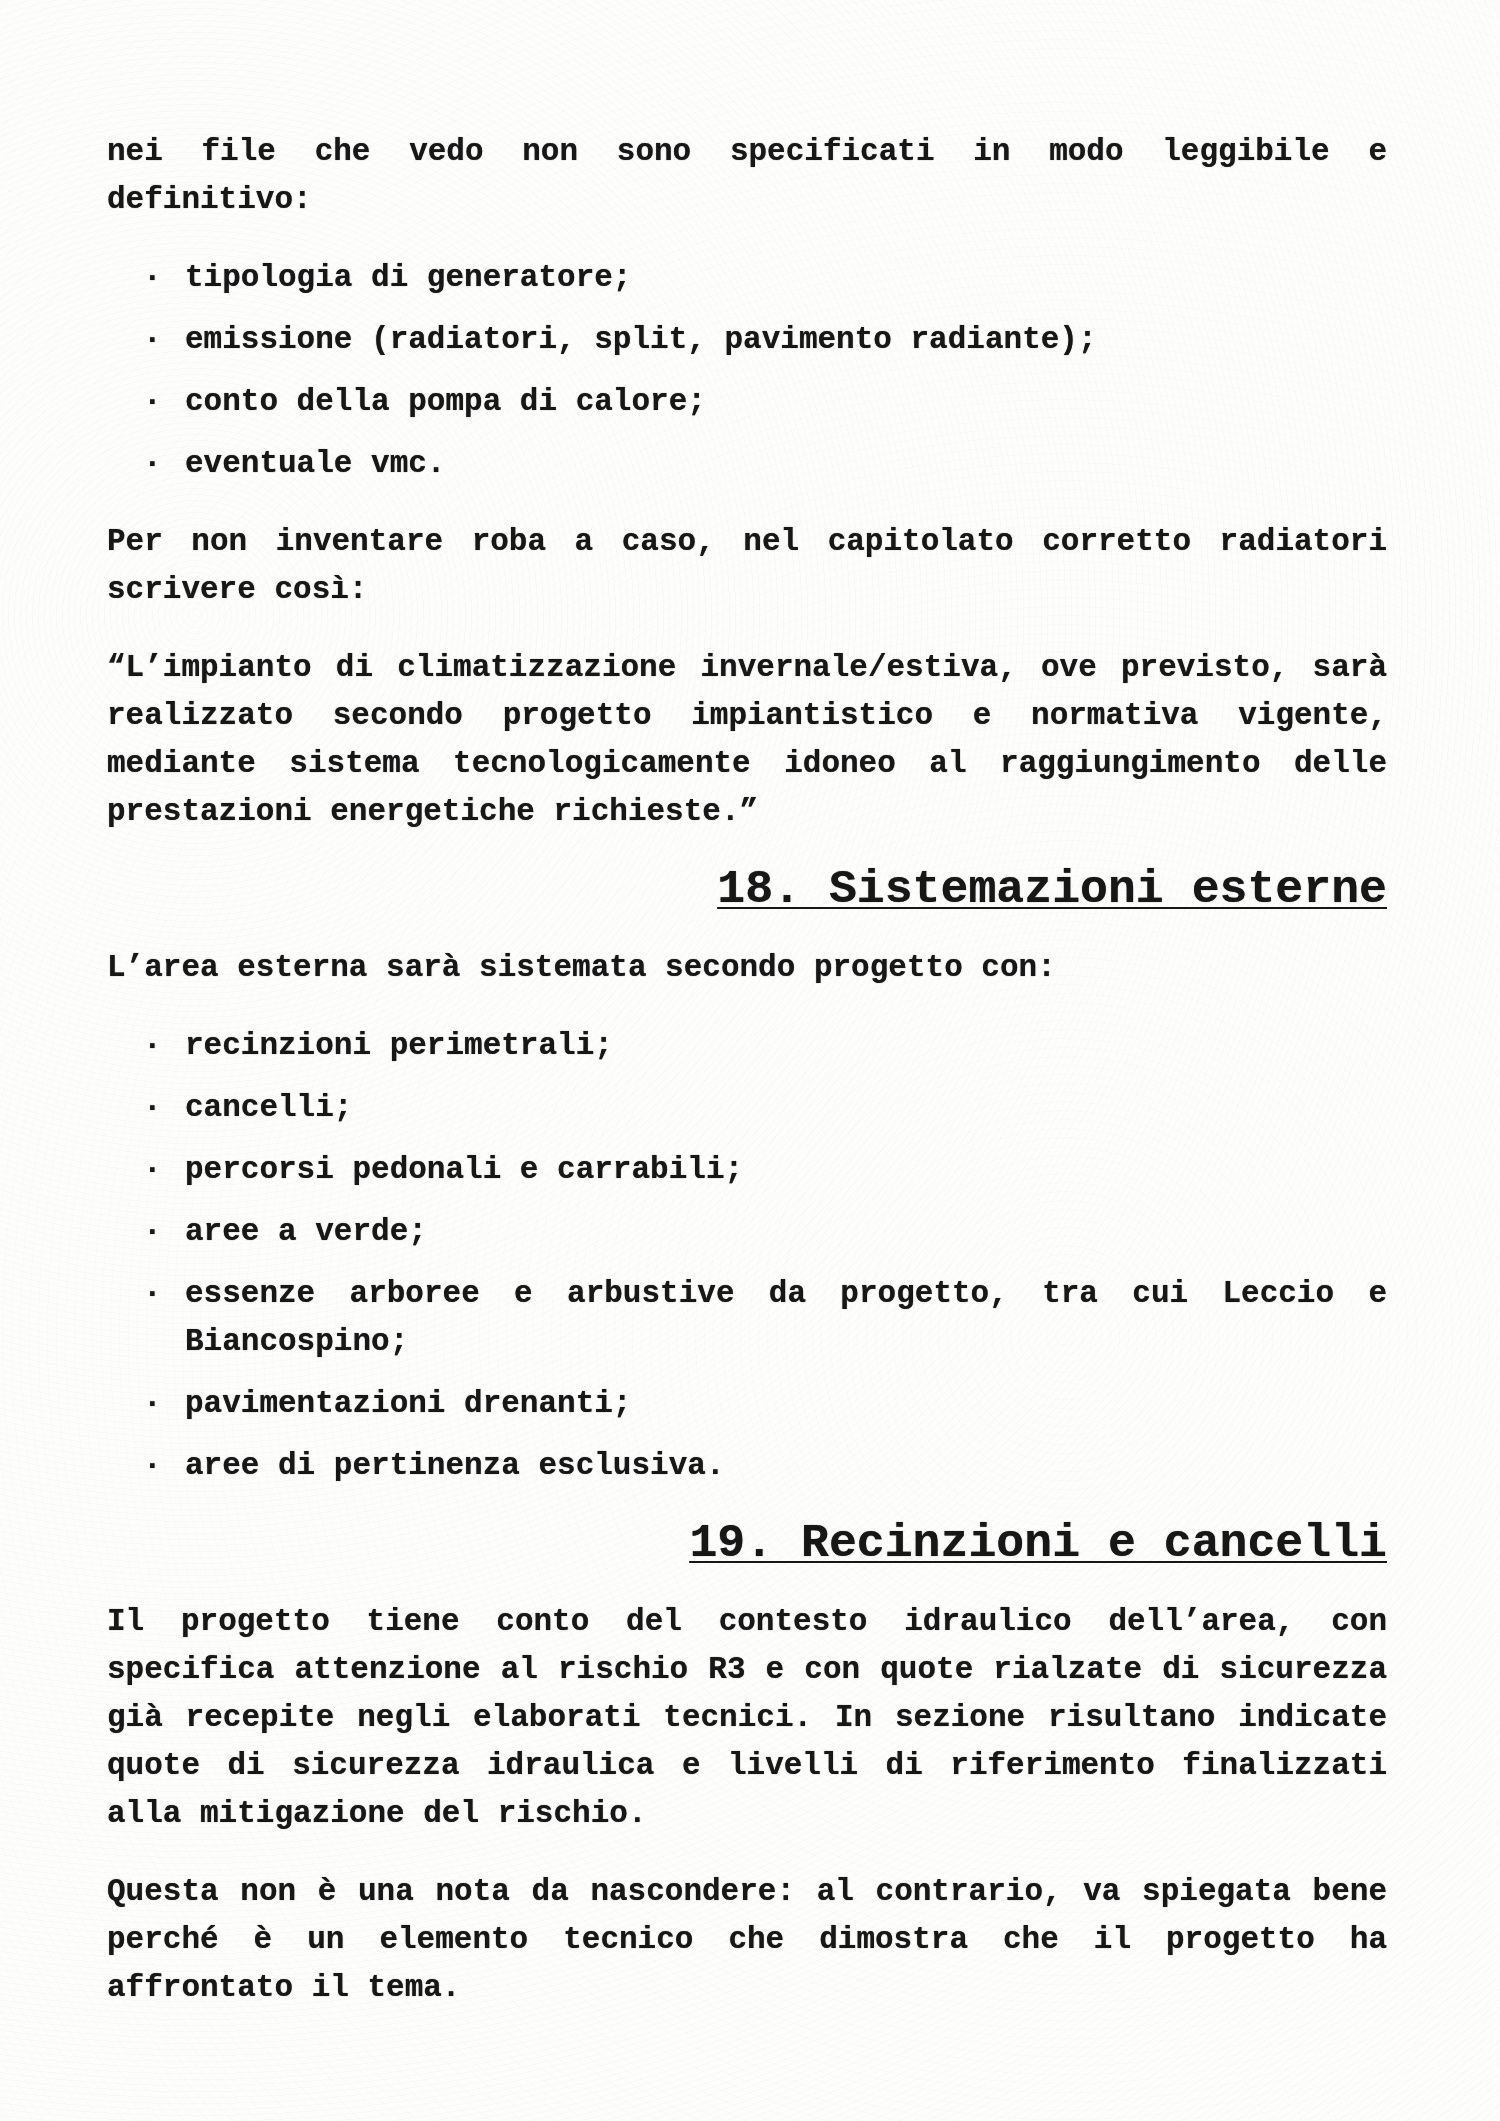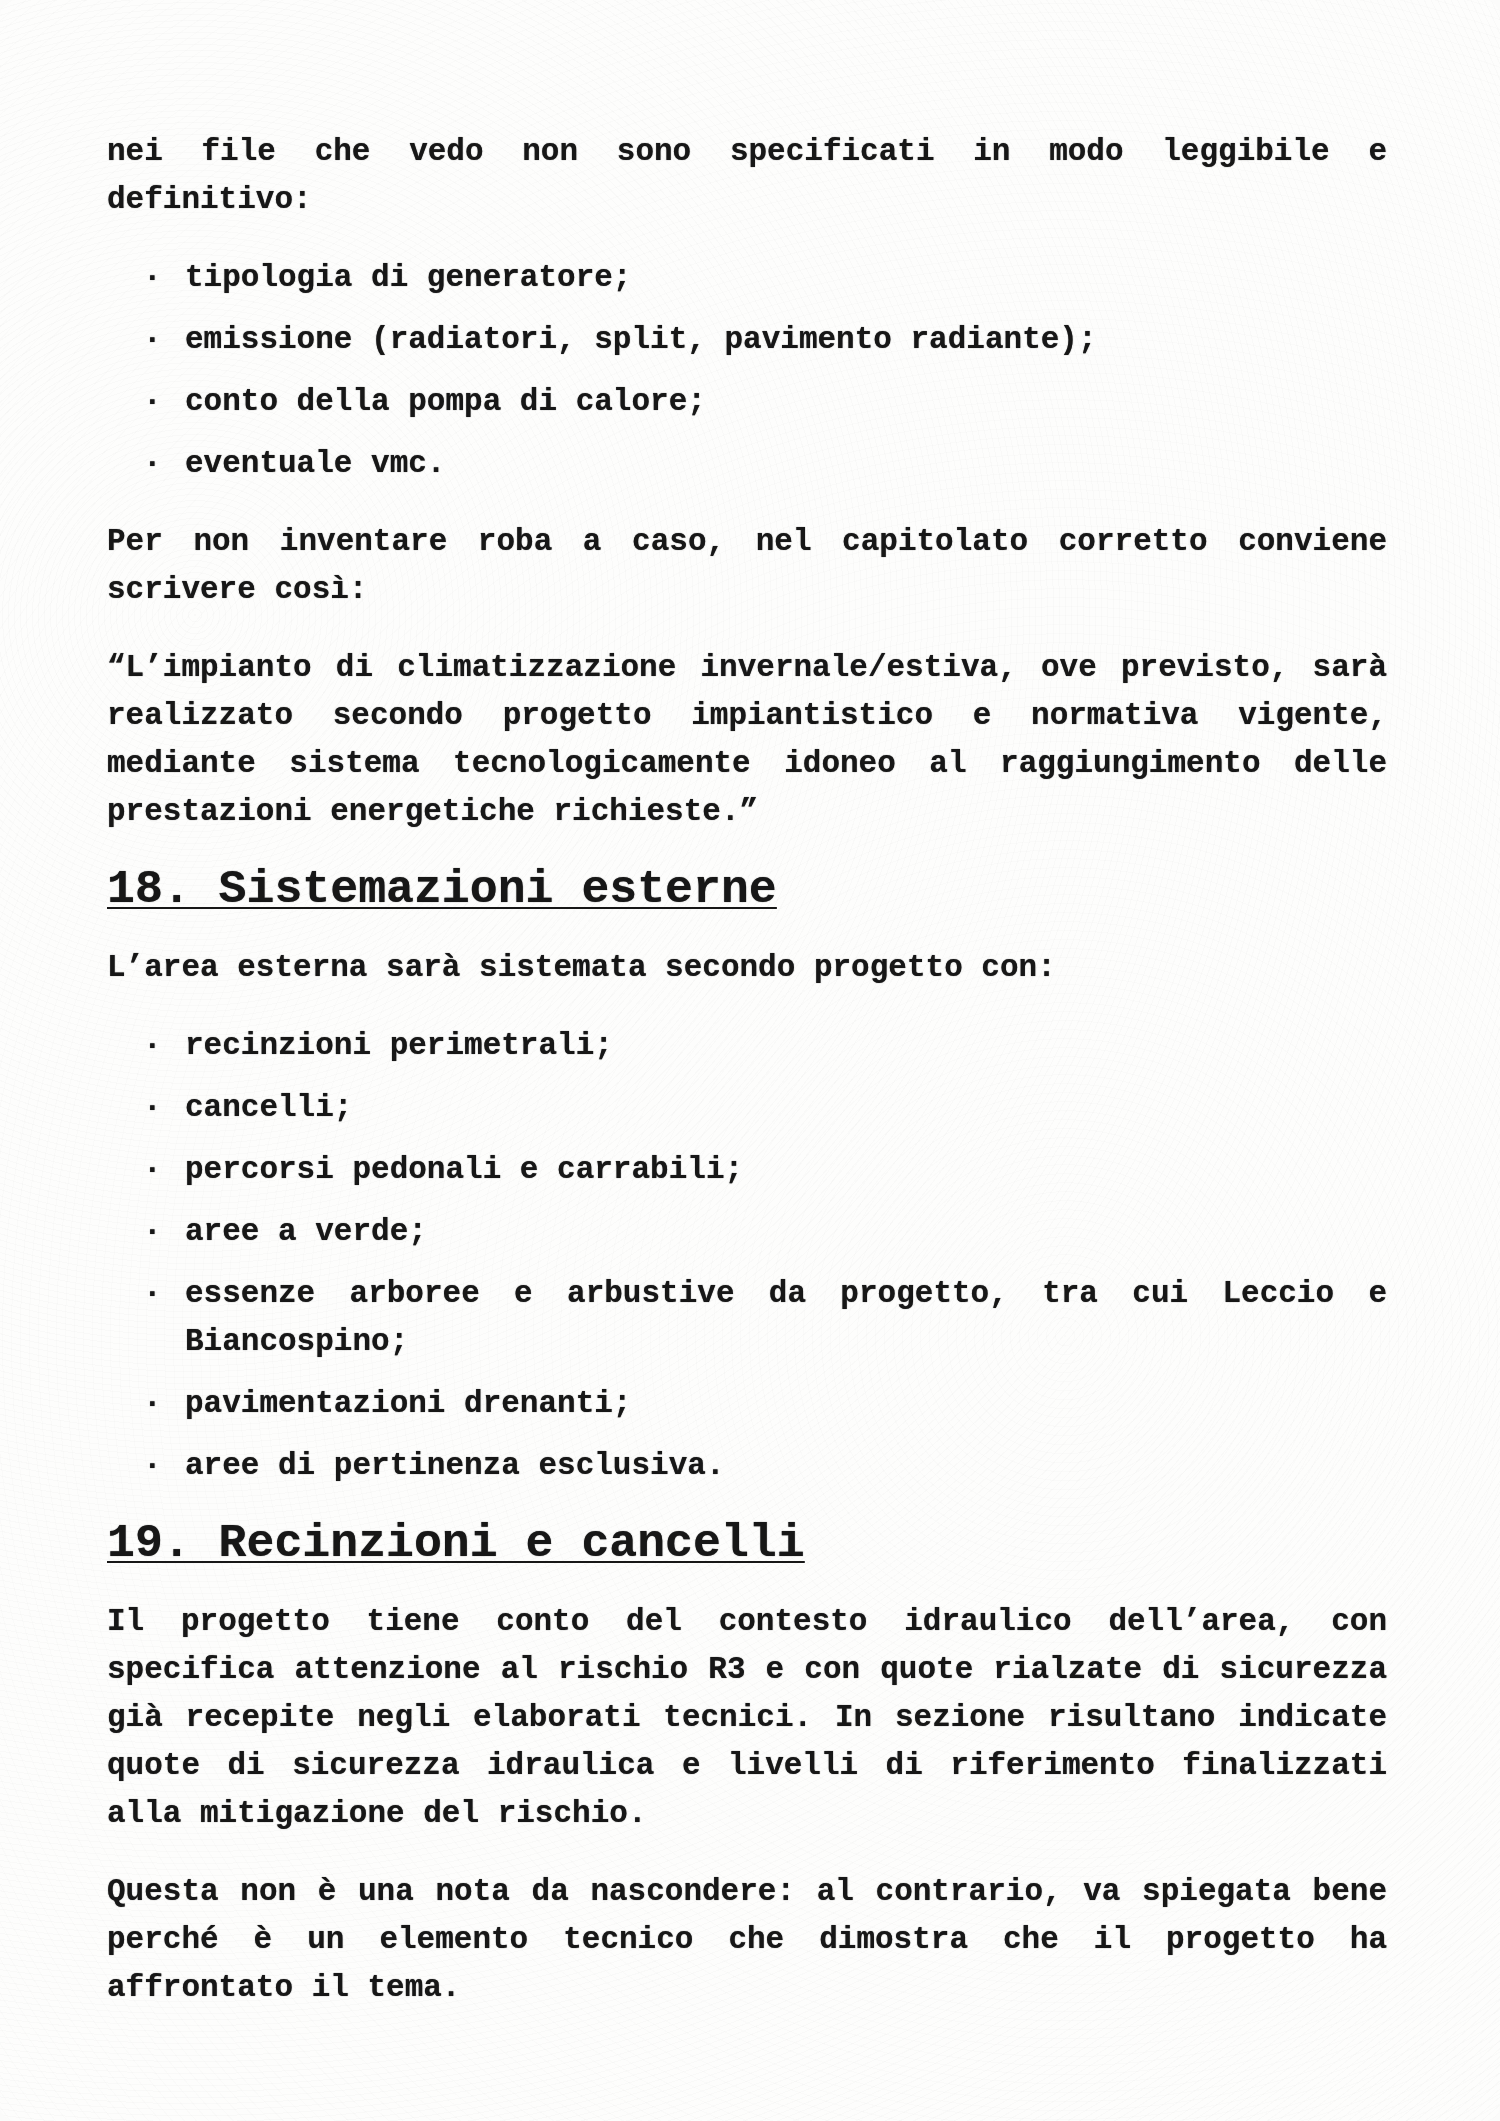--- a/index.html
+++ b/index.html
@@ -39,20 +39,21 @@
     margin: 0 0 30px 0;
     text-align: justify;
     text-align-last: left;
   }
   .heading {
     margin: 6px 0 30px 0;
     text-decoration: underline;
     text-decoration-thickness: 2px;
     text-underline-offset: 5px;
     white-space: nowrap;
+    text-align: right;
   }
   ul.doc-list {
     list-style: none;
     margin: 12px 0 30px 0;
     padding: 0;
   }
   ul.doc-list li {
     display: flex;
     margin: 0 0 14px 0;
     padding-left: 36px;
@@ -87,21 +88,21 @@
       <li>
         <span class="marker">·</span>
         <span class="li-text">conto della pompa di calore;</span>
       </li>
       <li>
         <span class="marker">·</span>
         <span class="li-text">eventuale vmc.</span>
       </li>
     </ul>
 
-    <p class="para">Per non inventare roba a caso, nel capitolato corretto conviene scrivere così:</p>
+    <p class="para">Per non inventare roba a caso, nel capitolato corretto radiatori scrivere così:</p>
 
     <p class="para">“L’impianto di climatizzazione invernale/estiva, ove previsto, sarà realizzato secondo progetto impiantistico e normativa vigente, mediante sistema tecnologicamente idoneo al raggiungimento delle prestazioni energetiche richieste.”</p>
 
     <h2 class="heading">18. Sistemazioni esterne</h2>
 
     <p class="para">L’area esterna sarà sistemata secondo progetto con:</p>
 
     <ul class="doc-list">
       <li>
         <span class="marker">·</span>

